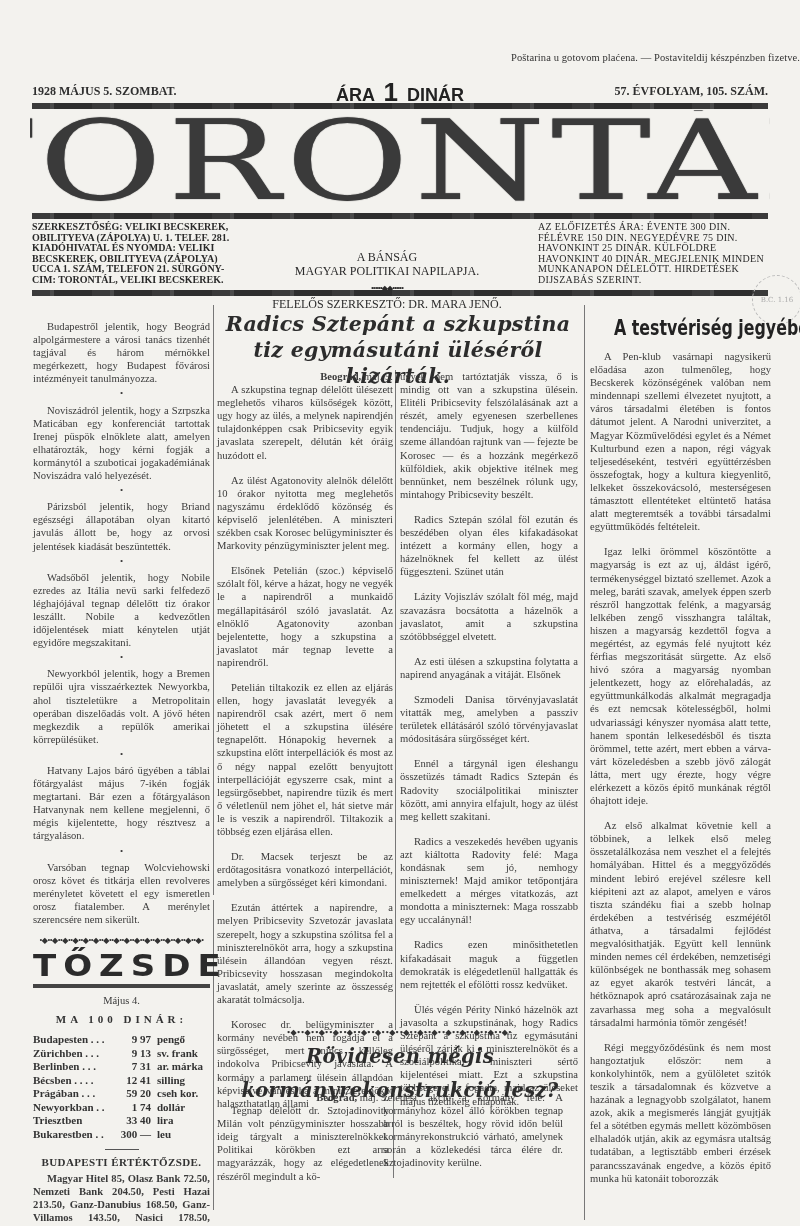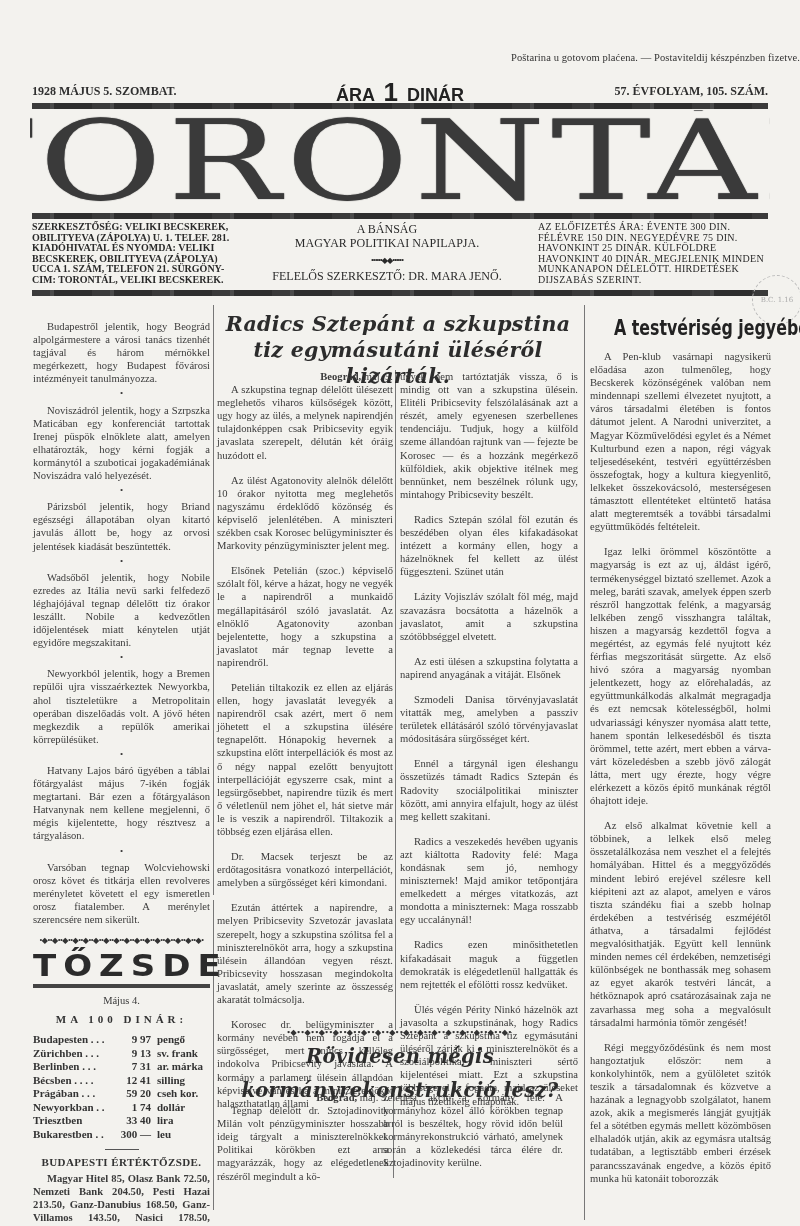--- a/index.html
+++ b/index.html
@@ -40,21 +40,21 @@
     font-size: 112px; line-height: 102px; letter-spacing: 4px; color: #3a3a3a;
     transform: scaleX(1.34) scaleY(0.98); display: inline-block;
     text-shadow: 0 0 1px #555;
   }
   .infobar { position: absolute; top: 222px; left: 32px; right: 32px; height: 64px; }
   .infobar .col {
     position: absolute; top: 0; font-family: "Liberation Serif", serif;
     font-size: 10px; line-height: 10.5px; font-weight: bold; color: #2a2a2a; text-transform: uppercase;
   }
   .infobar .c1 { left: 0; width: 205px; }
-  .infobar .c2 { left: 240px; width: 230px; text-align: center; font-weight: normal; }
+  .infobar .c2 { left: 240px; width: 230px; text-align: center; font-weight: normal; margin-top: 28px; }
   .infobar .c2 .sub { font-size: 12px; line-height: 14px; font-weight: normal; }
   .infobar .c2 .orn { font-size: 8px; margin: 6px 0 4px; letter-spacing: -1px; }
   .infobar .c2 .ed { font-size: 12px; }
   .infobar .c3 { right: 0; width: 230px; font-weight: normal; letter-spacing: 0.3px; }
 
   .col-text { font-family: "Liberation Serif", serif; font-size: 10.6px; line-height: 13.1px; text-align: justify; color: #3a3a3a; }
   .col-text p { margin: 0; text-indent: 14px; }
   .col-text .star { text-align: center; text-indent: 0; margin: 2px 0 3px; font-size: 9px; }
   .col-text p.gap { margin-top: 12px; }
 

